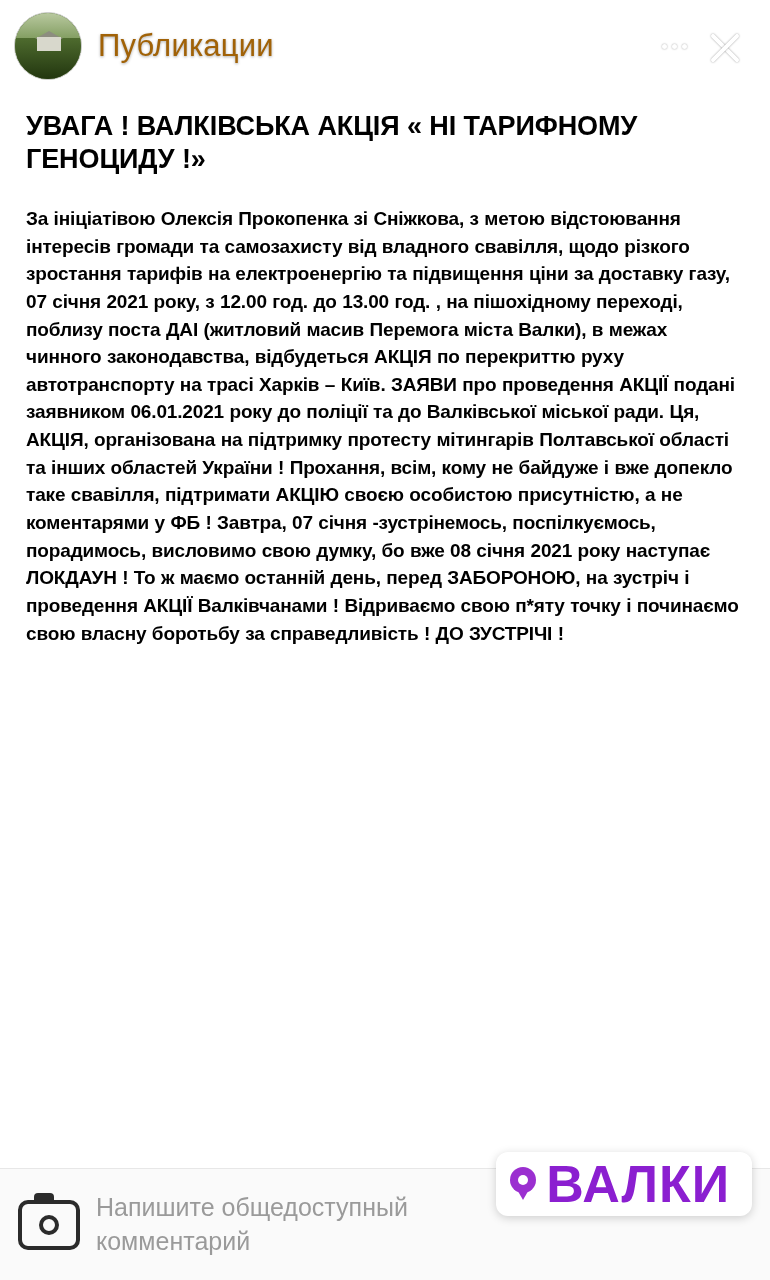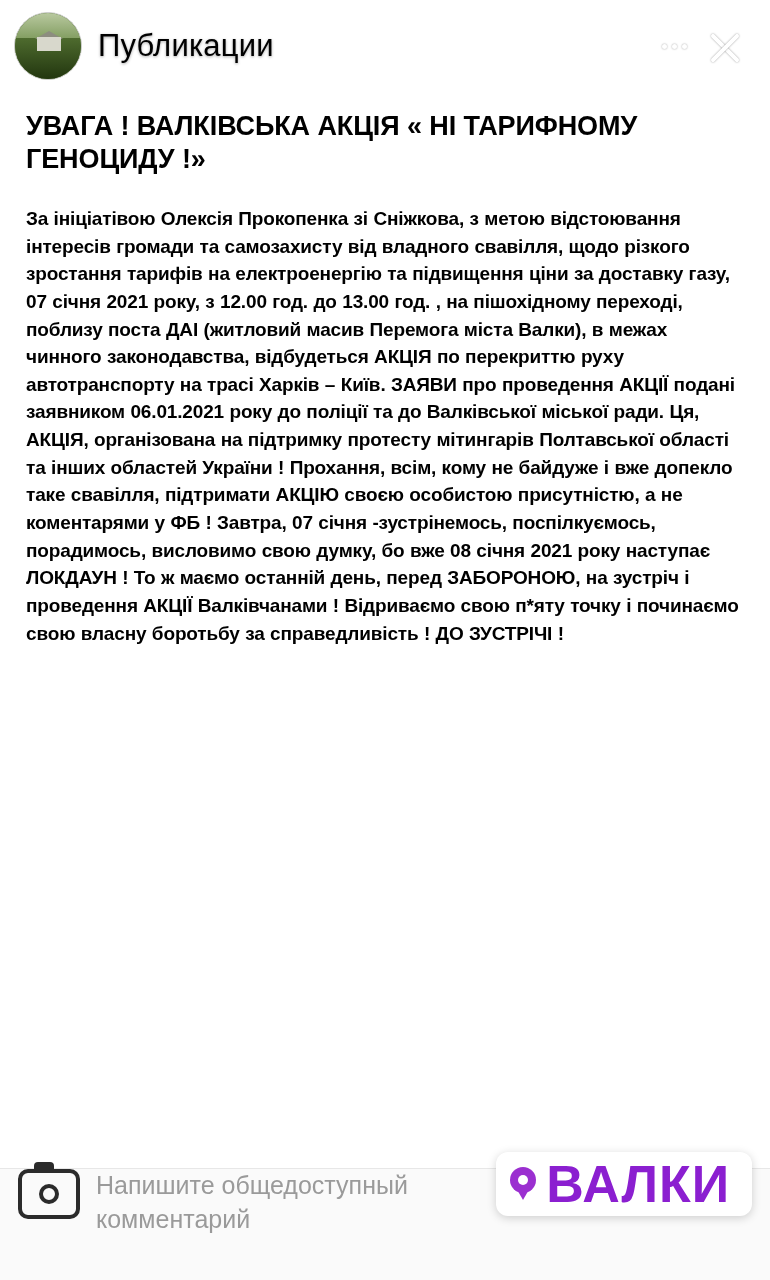--- a/index.html
+++ b/index.html
@@ -61,21 +61,21 @@
     position: absolute;
     left: 20px; top: 18px;
     width: 0; height: 0;
     border-left: 14px solid transparent;
     border-right: 14px solid transparent;
     border-bottom: 8px solid #8d8d80;
   }
   .header-title {
     font-size: 31px;
     font-weight: 400;
-    color: #000000;
+    color: #a16207;
     margin-left: 16px;
     letter-spacing: 0.2px;
     text-shadow: 0 1px 3px rgba(0,0,0,0.35);
     white-space: nowrap;
   }
   .header-spacer { flex: 1 1 auto; }
   .dots-icon {
     width: 36px;
     height: 36px;
     display: flex;
@@ -147,20 +147,21 @@
   
   .comment-bar {
     position: absolute;
     left: 0;
     bottom: 0;
     width: 770px;
     height: 112px;
     background: #fafafa;
     border-top: 1px solid #e7e7e7;
     display: flex;
+    align-items: center;
     padding: 0 18px;
     box-sizing: border-box;
   }
   .camera-icon {
     width: 62px;
     height: 50px;
     border: 4px solid #2b2b2b;
     border-radius: 10px;
     position: relative;
     flex: 0 0 auto;

